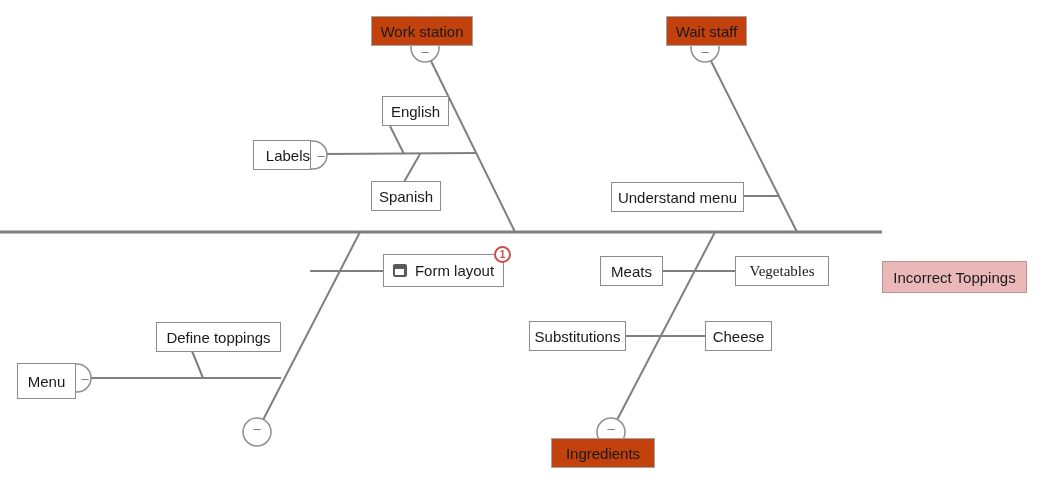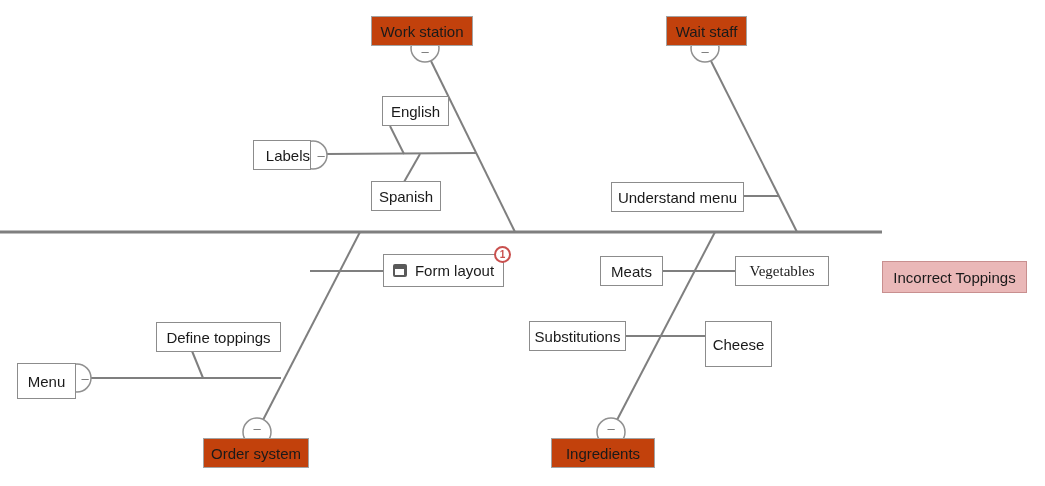--- a/index.html
+++ b/index.html
@@ -99,23 +99,20 @@
     <circle cx="313" cy="155" r="14" fill="#ffffff" stroke="#909090" stroke-width="1.5"></circle>
     <circle cx="77" cy="378" r="14" fill="#ffffff" stroke="#909090" stroke-width="1.5"></circle>
   </svg>
 
   <div class="node category" style="left:371px;top:16px;width:102px;height:30px;">
       <span>Work station</span>
     </div>
   <div class="node category" style="left:666px;top:16px;width:81px;height:30px;">
       <span>Wait staff</span>
     </div>
-  <div class="node category" style="left:203px;top:438px;width:106px;height:30px;">
-      <span>Order system</span>
-    </div>
   <div class="node category" style="left:551px;top:438px;width:104px;height:30px;">
       <span>Ingredients</span>
     </div>
 
   <div class="node" style="left:253px;top:140px;width:58px;height:30px;justify-content:flex-end;">
       <span>Labels</span>
     </div>
   <div class="node" style="left:359px;top:96px;width:67px;height:30px;margin-left:23px;">
       <span>English</span>
     </div>
@@ -136,21 +133,21 @@
 
   <div class="node" style="left:600px;top:256px;width:63px;height:30px;">
       <span>Meats</span>
     </div>
   <div class="node" style="left:735px;top:256px;width:94px;height:30px;font-family:Liberation Serif, serif;">
       <span>Vegetables</span>
     </div>
   <div class="node" style="left:529px;top:321px;width:97px;height:30px;">
       <span>Substitutions</span>
     </div>
-  <div class="node" style="left:705px;top:321px;width:67px;height:46px;">
+  <div class="node" style="left:705px;top:321px;width:67px;height:30px;">
       <span>Cheese</span>
     </div>
   <div class="node" style="left:128px;top:322px;width:125px;height:30px;margin-left:28px;">
       <span>Define toppings</span>
     </div>
   <div class="node" style="left:17px;top:363px;width:59px;height:36px;text-align:center;">
       <span>Menu</span>
     </div>
 
   <div class="node problem" style="left:882px;top:217px;width:145px;height:32px;margin-top:44px;">

